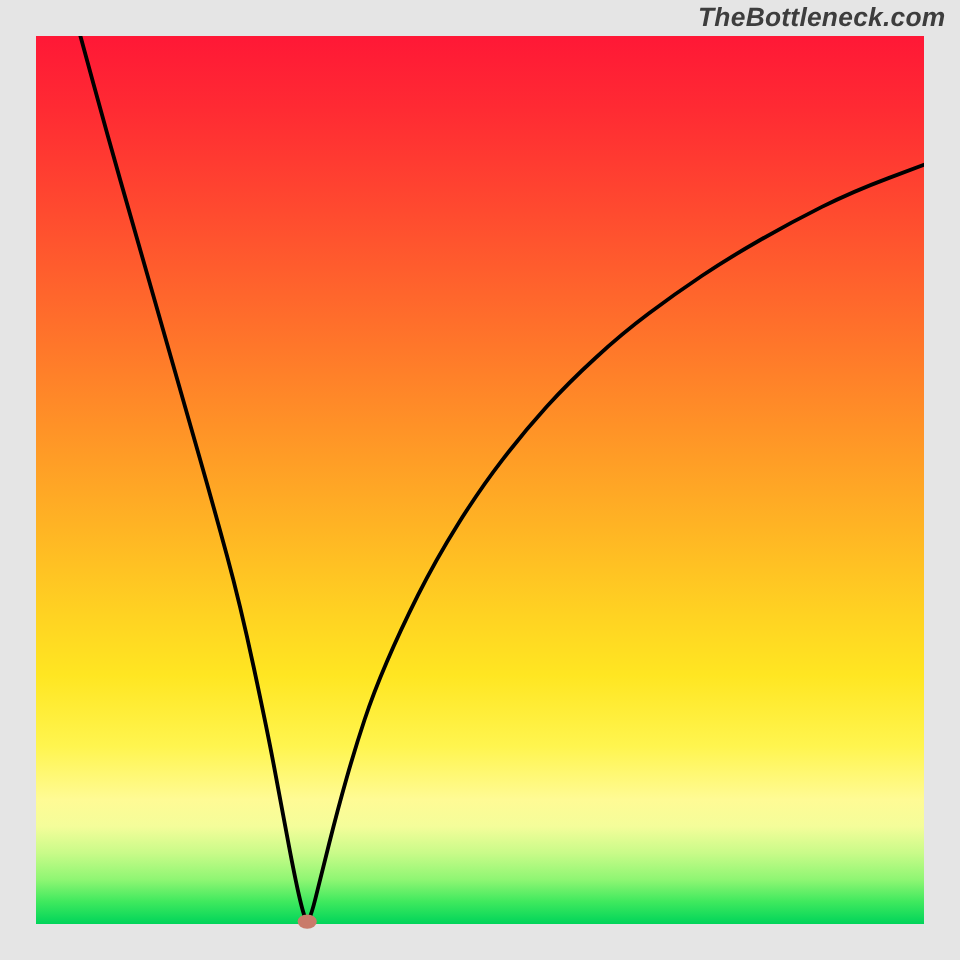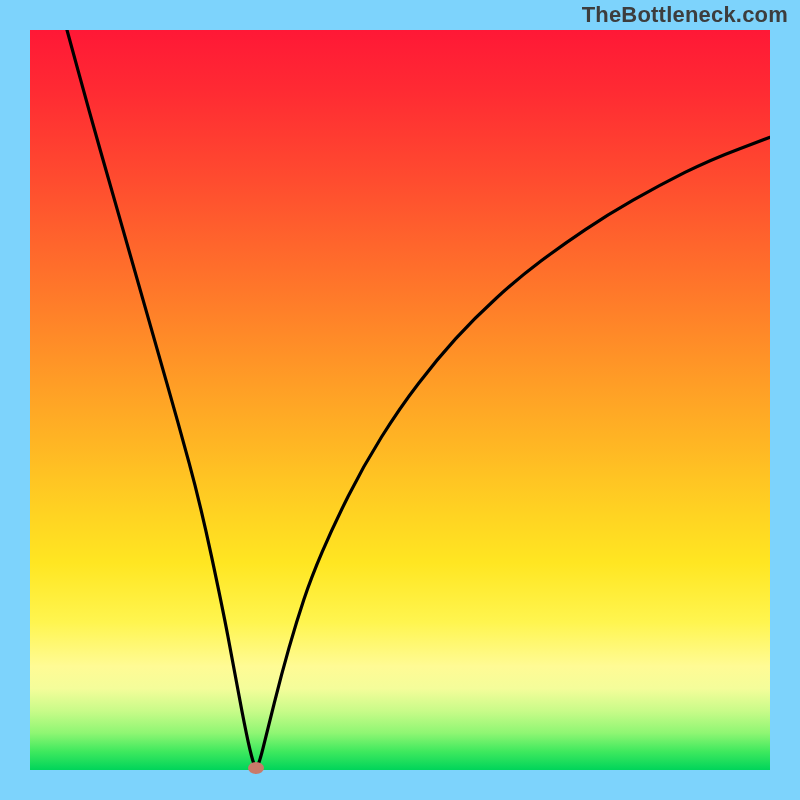--- a/index.html
+++ b/index.html
@@ -7,21 +7,22 @@
     padding: 0;
     width: 800px;
     height: 800px;
     background: #000;
     overflow: hidden;
     font-family: Arial, Helvetica, sans-serif;
   }
   .frame {
     position: absolute;
     inset: 0;
-    background: #7dd3fc;
+    background: #e5e5e5;
+    font-style: italic;
   }
   .watermark {
     position: absolute;
     top: 2px;
     right: 12px;
     color: #3d3d3d;
     font-size: 22px;
     font-weight: 600;
     letter-spacing: 0.2px;
     z-index: 5;

